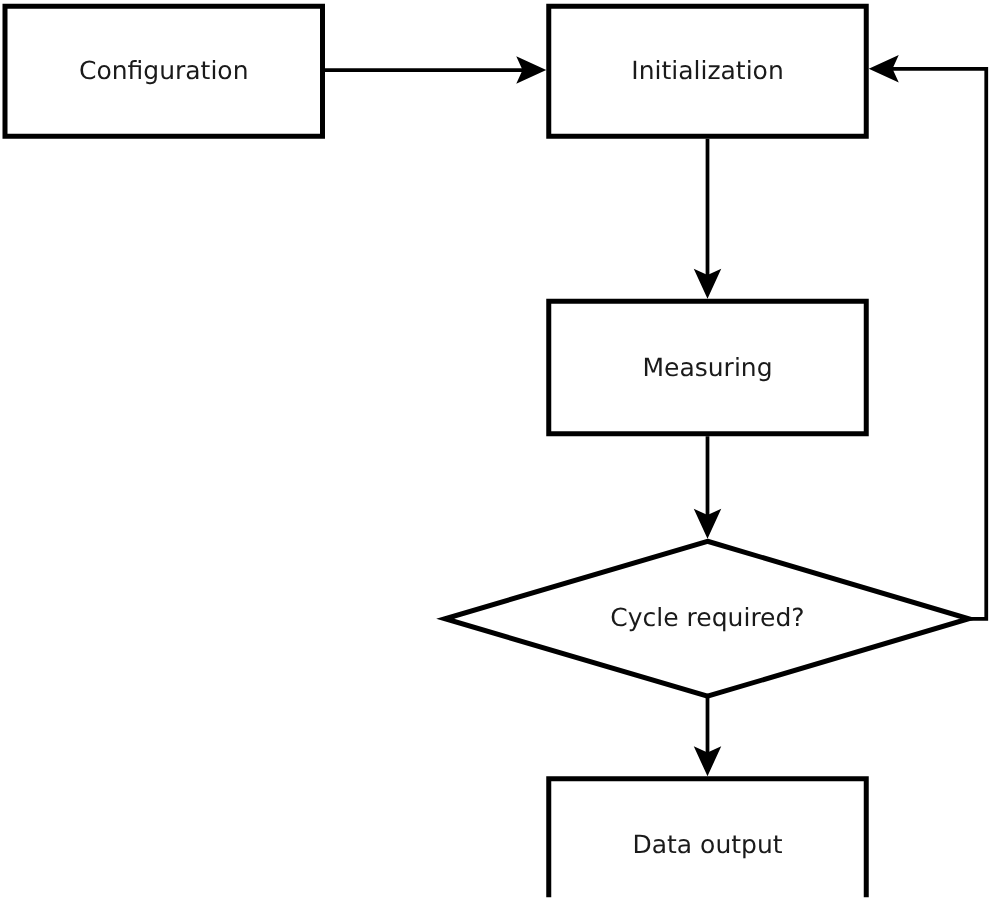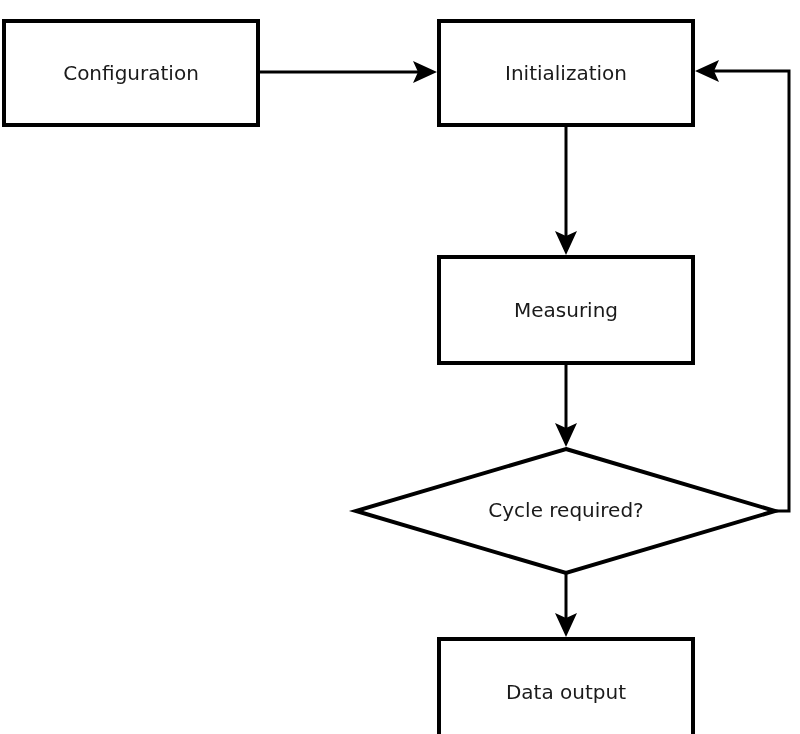--- a/index.html
+++ b/index.html
@@ -9,21 +9,20 @@
   }
   body {
     font-family: "DejaVu Sans", "Liberation Sans", sans-serif;
   }
   #canvas {
     position: relative;
     width: 800px;
     height: 718px;
     background: #ffffff;
     overflow: hidden;
-    margin-top: 16px;
   }
   #flow-svg {
     position: absolute;
     top: 0;
     left: 0;
     width: 800px;
     height: 734px;
     display: block;
   }
   .node-shape {

